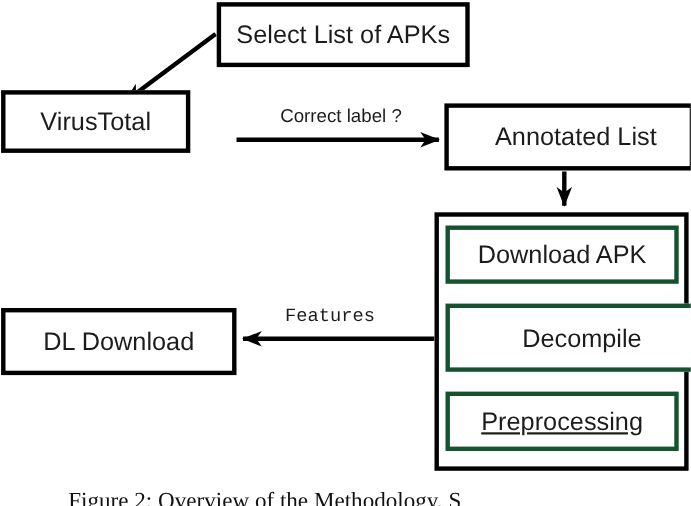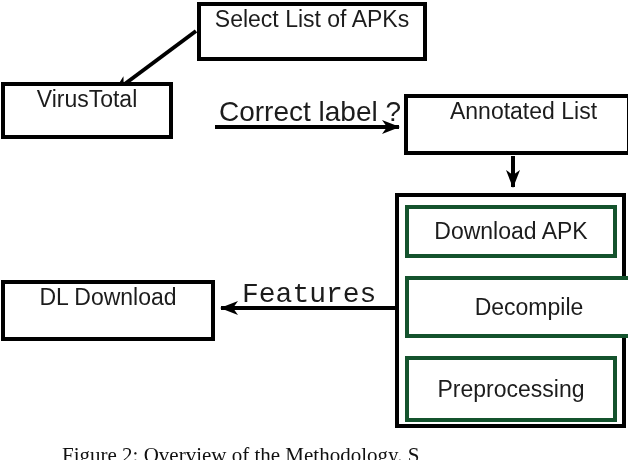--- a/index.html
+++ b/index.html
@@ -10,21 +10,21 @@
     background:#ffffff;
     overflow:hidden;
     font-family:"Liberation Sans", sans-serif;
   }
   .node{
     position:absolute;
     box-sizing:border-box;
     border:4px solid #000000;
     background:#ffffff;
     display:flex;
-    align-items:flex-start;
+    align-items:center;
     justify-content:center;
     font-size:23px;
     color:#1c1c1c;
     white-space:nowrap;
   }
   #node-select-list   {left:197px; top:2px;   width:230px; height:59px;}
   #node-virustotal    {left:1px;   top:82px;  width:172px; height:57px;}
   #node-annotated-list{left:404px; top:94px;  width:227px; height:61px;padding-left:12px;}
   #node-dl-training   {left:1px;   top:280px; width:214px; height:61px;}
   #group-processing{
@@ -41,24 +41,24 @@
     background:#ffffff;
     display:flex;
     align-items:center;
     justify-content:center;
     font-size:23px;
     color:#1c1c1c;
     white-space:nowrap;
   }
   #node-download-apk {left:6px; top:8px;   width:212px; height:53px;}
   #node-decompile    {left:6px; top:79px;  width:248px; height:62px;}
-  #node-preprocessing{left:6px; top:159px; width:212px; height:66px;}
+  #node-preprocessing{left:6px; top:159px; width:212px; height:54px;text-decoration:underline;}
   .edge-label{
     position:absolute;
-    font-size:28px;
+    font-size:17px;
     color:#1c1c1c;
     text-align:center;
     white-space:nowrap;
   }
   #label-correct{left:215px; top:96px;  width:190px;}
   #label-features{left:242px; top:279px; width:116px;font-family:Liberation Mono, monospace;}
   #arrow-layer{
     position:absolute;
     left:0; top:0; width:628px; height:460px;
     pointer-events:none;

